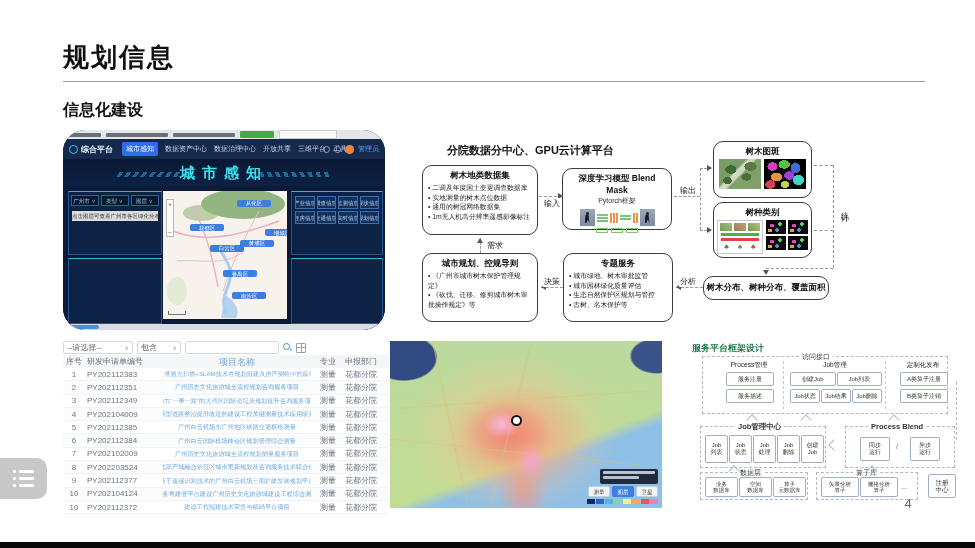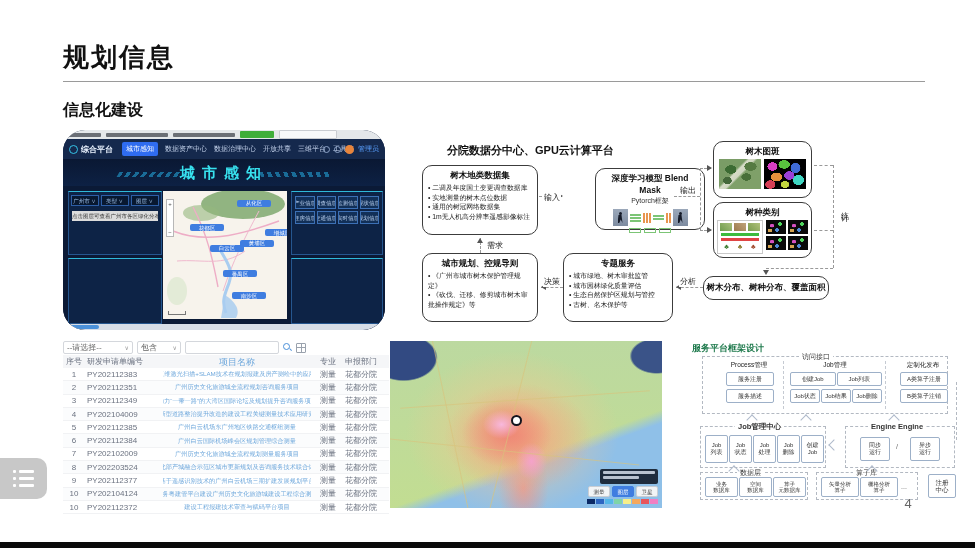--- a/index.html
+++ b/index.html
@@ -333,21 +333,21 @@
 <div class="abs fcbox" style="left:422px;top:165px;width:116px;height:70px;">
   <h4>树木地类数据集</h4>
   <ul class="fc-bullets" id="dataset-bullets">
       <li>二调及年度国土变更调查数据库</li>
       <li>实地测量的树木点位数据</li>
       <li>通用的树冠网络数据集</li>
       <li>1m无人机高分辨率遥感影像标注</li>
     </ul>
 </div>
 
-<div class="abs fcbox" style="left:595px;top:168px;width:110px;height:62px;">
+<div class="abs fcbox" style="left:562px;top:168px;width:110px;height:62px;">
   <h4>深度学习模型 Blend Mask</h4>
   <div class="fc-sub">Pytorch框架</div>
   <div class="bm-strip">
     <span class="bm-img"></span>
     <span class="bm-bars">
         <i></i>
         <i></i>
         <i></i>
       </span>
     <span class="bm-vbars">
@@ -423,21 +423,21 @@
 <div class="abs fcbox" style="left:422px;top:253px;width:116px;height:69px;">
   <h4>城市规划、控规导则</h4>
   <ul class="fc-bullets" id="planning-bullets">
       <li>《广州市城市树木保护管理规定》</li>
       <li>《砍伐、迁移、修剪城市树木审批操作规定》等</li>
     </ul>
 </div>
 
 <div class="abs dash-h" style="left:539px;top:196px;width:23px;"></div>
 <div class="abs arr-r" style="left:558px;top:193px;"></div>
-<div class="abs fc-label" style="left:543px;top:192px;">输入</div>
+<div class="abs fc-label" style="left:543px;top:198px;">输入</div>
 
 <div class="abs dash-h" style="left:674px;top:196px;width:26px;"></div>
 <div class="abs fc-label" style="left:679px;top:185px;">输出</div>
 <div class="abs dash-v" style="left:700px;top:168px;height:62px;"></div>
 <div class="abs dash-h" style="left:700px;top:168px;width:11px;"></div>
 <div class="abs arr-r" style="left:707px;top:165px;"></div>
 <div class="abs dash-h" style="left:700px;top:230px;width:11px;"></div>
 <div class="abs arr-r" style="left:707px;top:227px;"></div>
 
 <div class="abs dash-h" style="left:814px;top:165px;width:19px;"></div>
@@ -653,21 +653,21 @@
         <div class="arch-box" style="left: 52px; top: 8px; width: 21px; height: 26px; font-size: 6px;">Job
 处理</div>
         <div class="arch-box" style="left: 76px; top: 8px; width: 21px; height: 26px; font-size: 6px;">Job
 删除</div>
         <div class="arch-box" style="left: 100px; top: 8px; width: 21px; height: 26px; font-size: 6px;">创建
 Job</div>
       </div>
   </div>
 
   <div class="arch-dash" style="left:155px;top:84px;width:108px;height:40px;">
-    <span class="arch-cap bold" style="left:22px;">Engine Engine</span>
+    <span class="arch-cap bold" style="left:22px;">Process Blend</span>
     <div id="engine-boxes">
         <div class="arch-box" style="left: 14px; top: 10px; width: 28px; height: 22px; font-size: 6px;">同步
 运行</div>
         <div class="arch-box" style="left: 64px; top: 10px; width: 28px; height: 22px; font-size: 6px;">异步
 运行</div>
       </div>
     <span class="arch-dots" style="left:50px;top:16px;">/</span>
   </div>
 
   <div class="arch-dash" style="left:10px;top:130px;width:106px;height:26px;">

